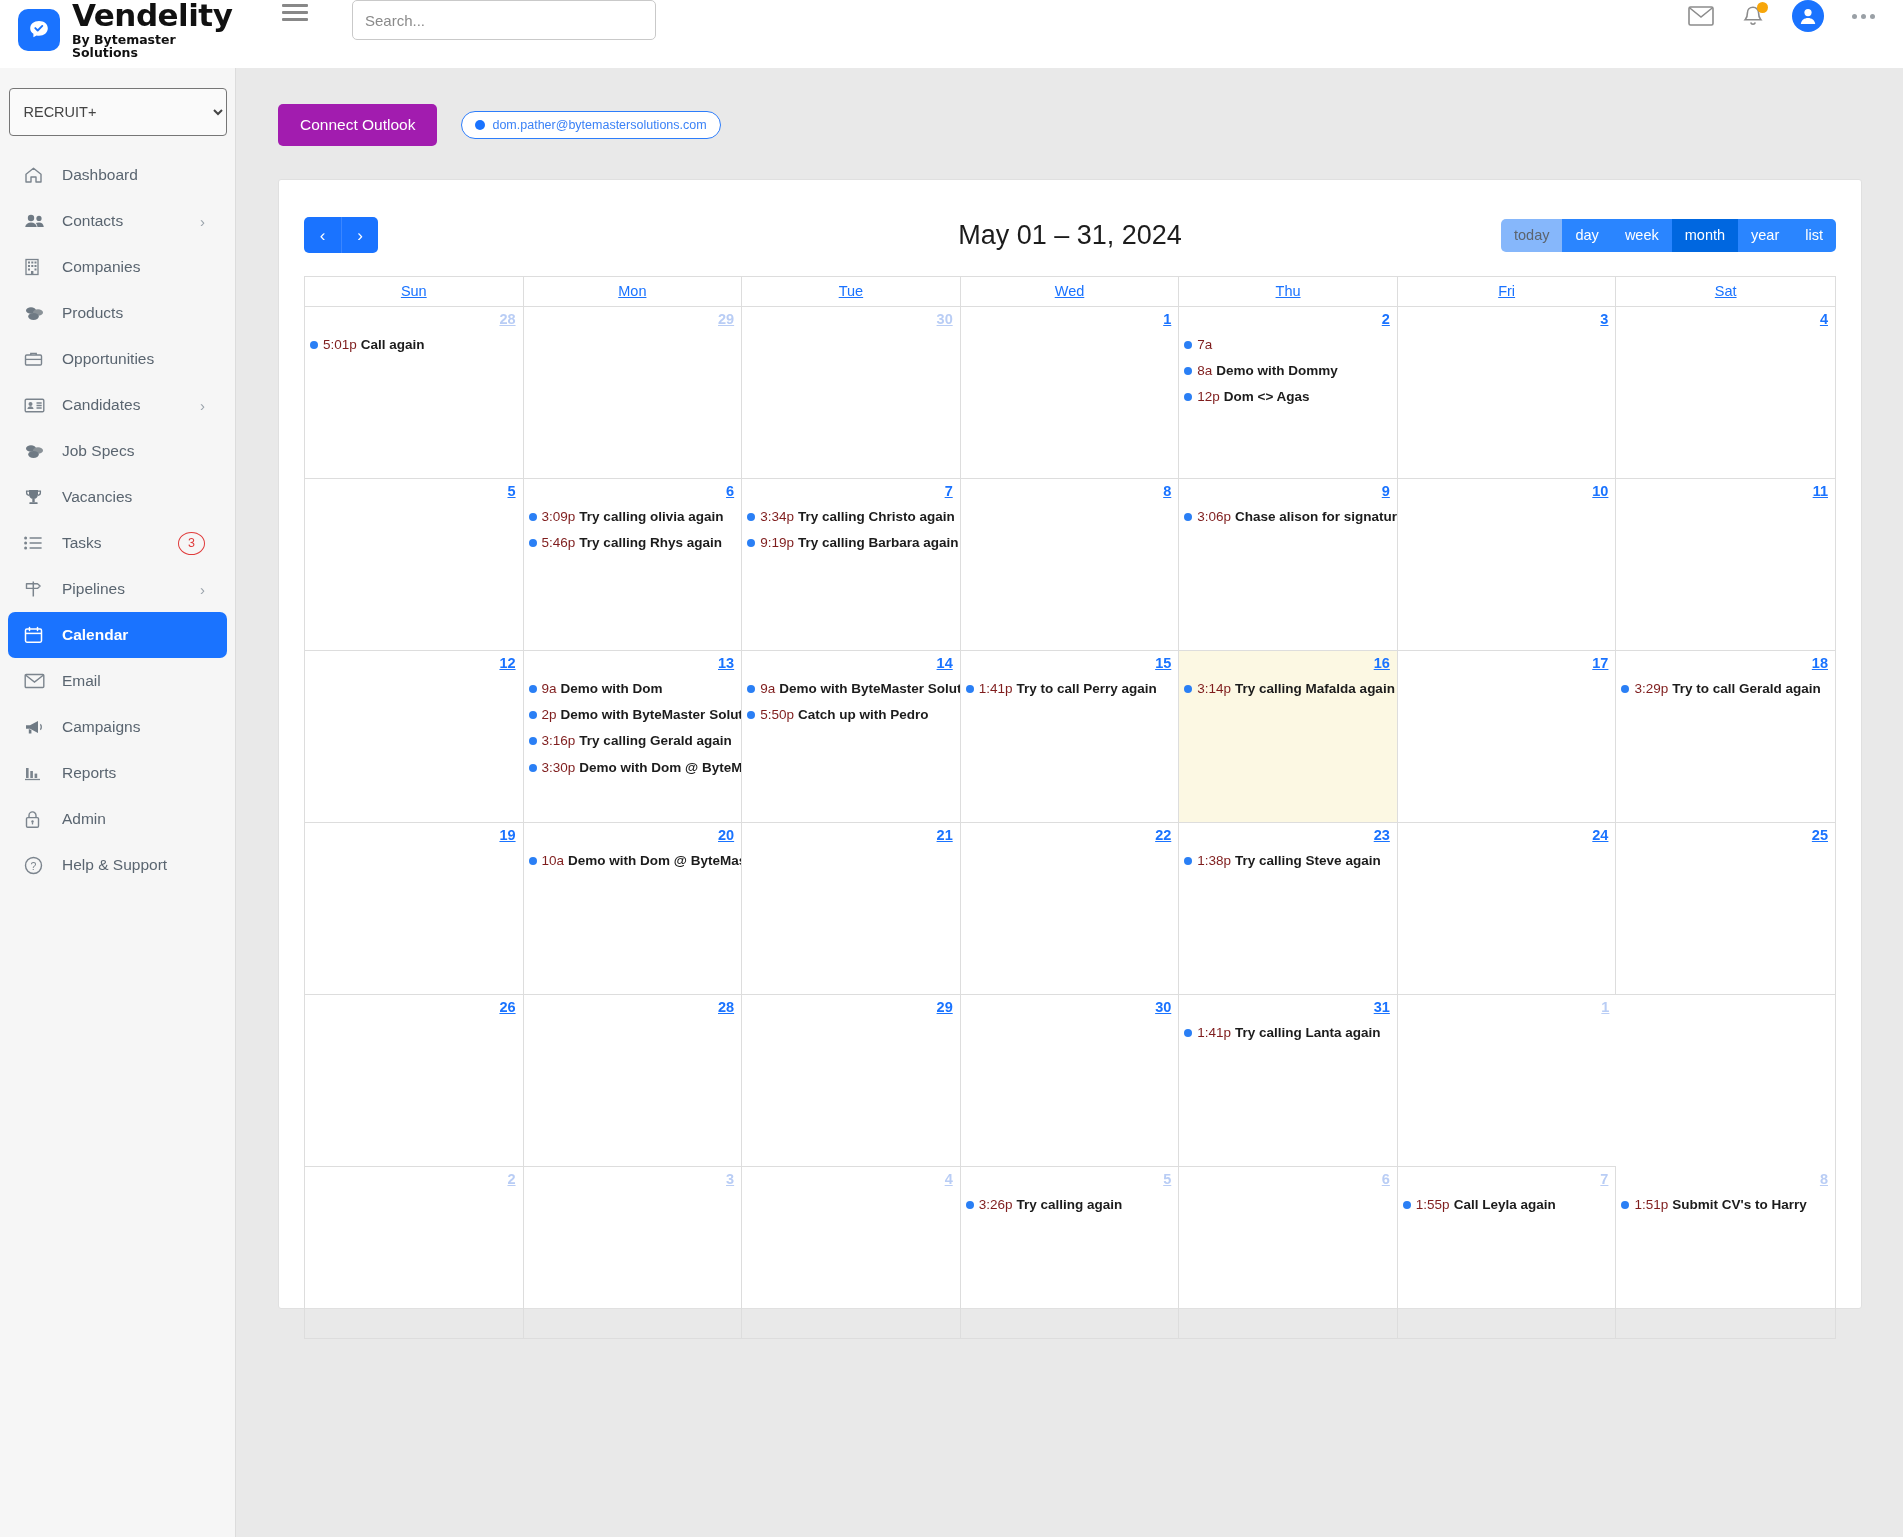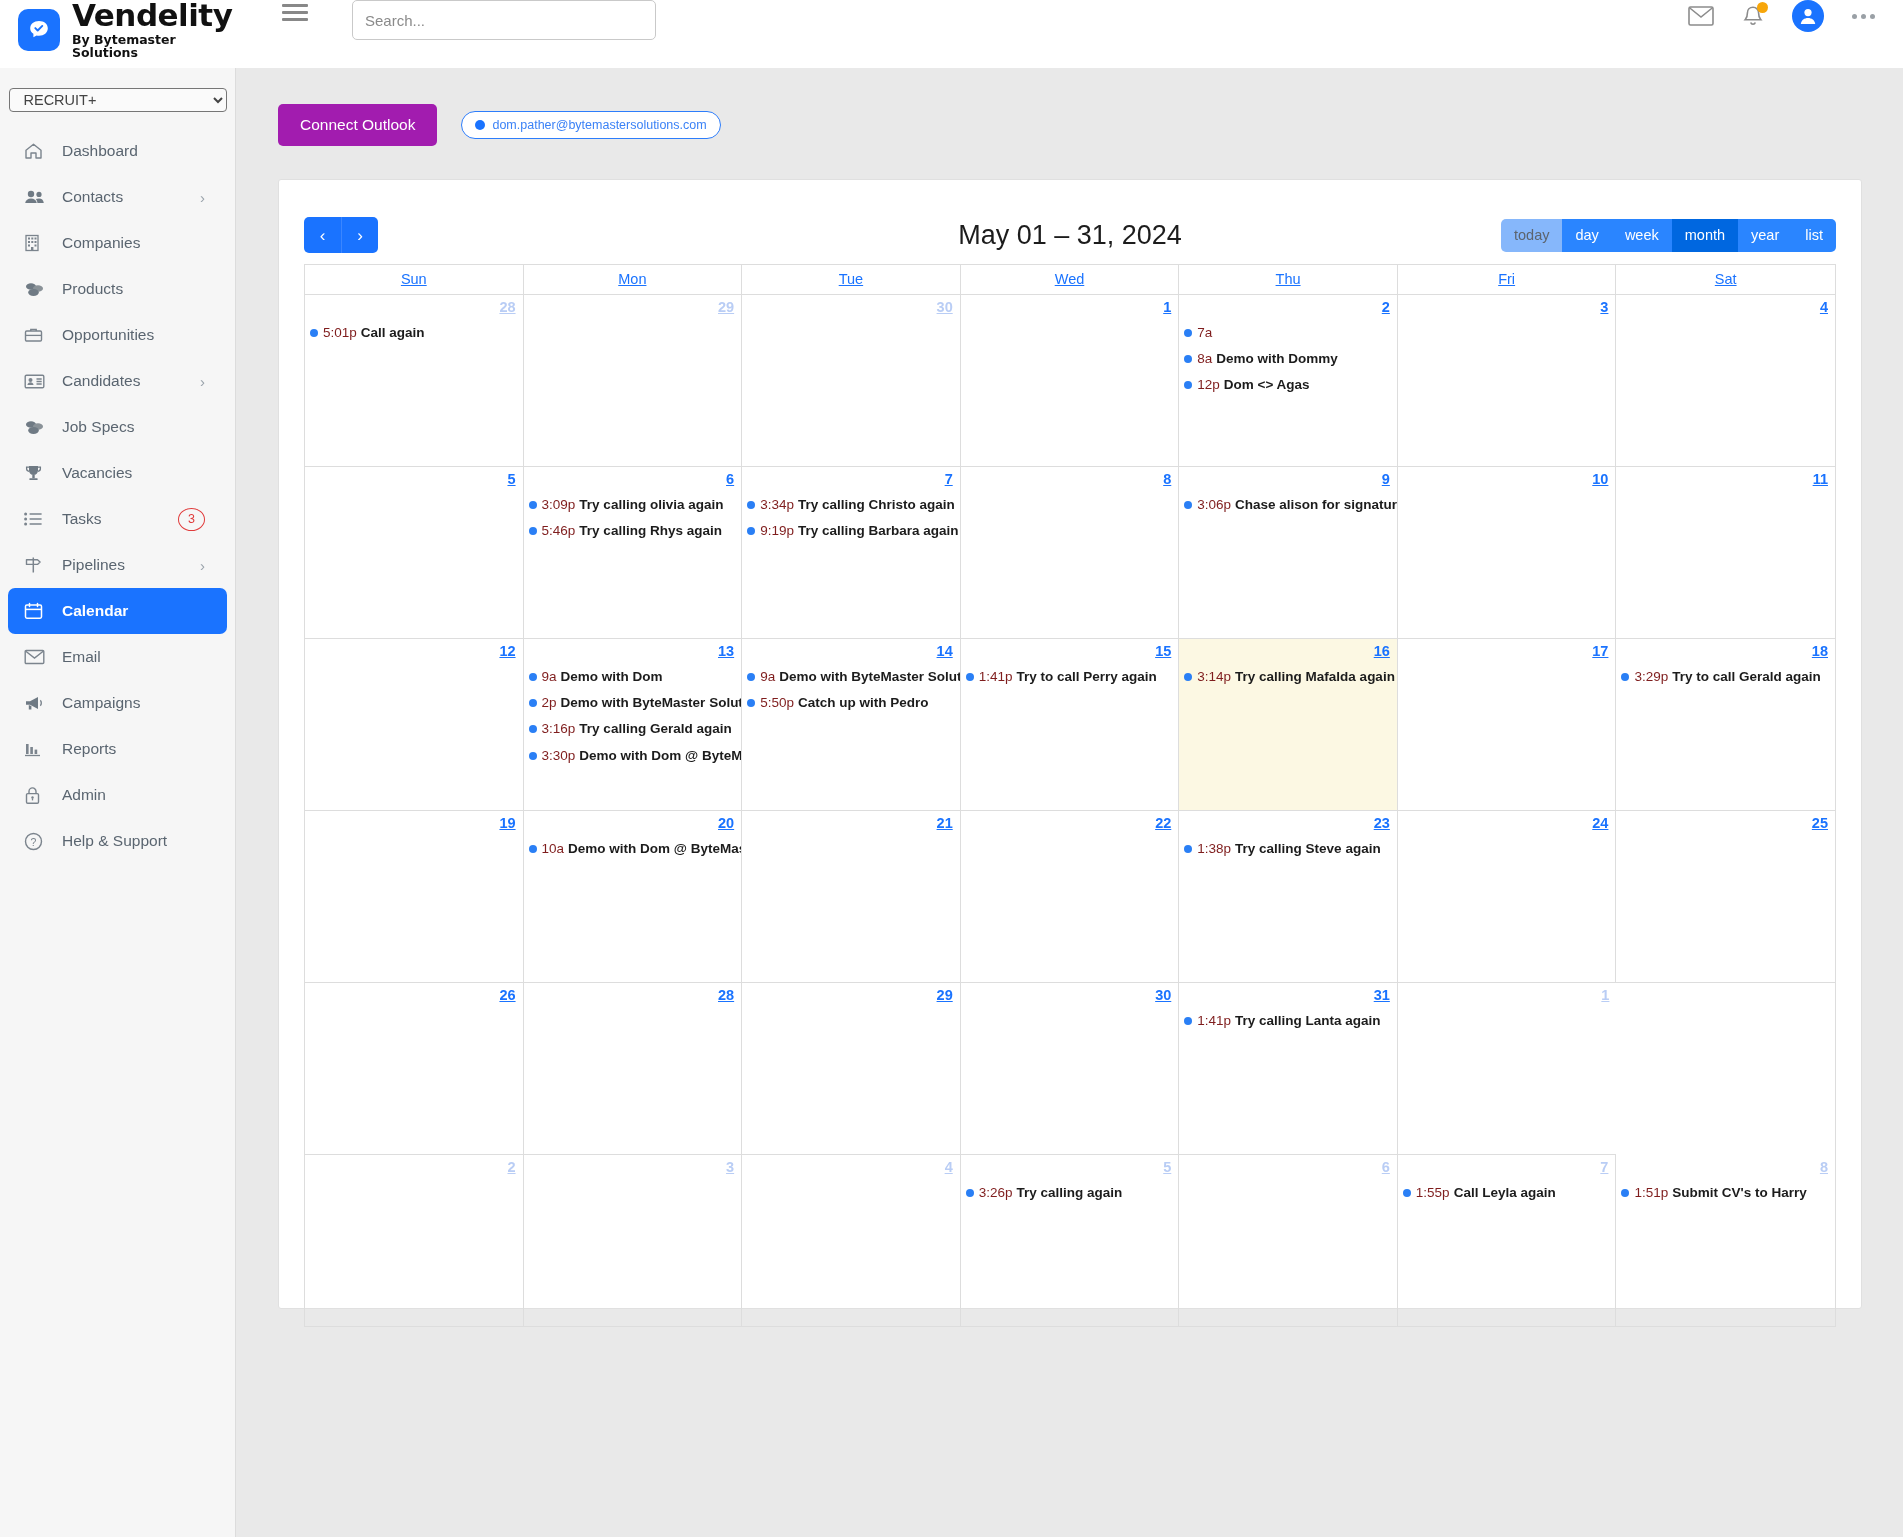--- a/index.html
+++ b/index.html
@@ -67,21 +67,21 @@
   
   .sidebar {
     position: absolute; top: 68px; left: 0;
     width: 236px; height: 1469px;
     background: #f6f6f6;
     border-right: 1px solid #dcdcdc;
     padding-top: 20px;
   }
   .module-select {
     display: block;
-    width: 218px; height: 24px;
+    width: 218px; height: 48px;
     margin: 0 auto 16px auto;
     border: 1px solid #767676; border-radius: 4px;
     background: #fafafa;
     font-size: 14.5px; color: #444;
     padding: 0 10px;
     font-family: "Liberation Sans", sans-serif;
   }
   .nav-item {
     display: flex; align-items: center;
     height: 46px; margin: 0 8px;
@@ -165,21 +165,21 @@
     height: 33px; padding: 0 13px;
     font-size: 14.5px; color: #fff;
     background: #2a85ff;
     font-family: "Liberation Sans", sans-serif;
   }
   .view-btn.today { background: #86b7fb; color: #5c646e; cursor: default; }
   .view-btn.selected { background: #0067e0; }
 
   
   .cal-grid {
-    margin-top: 7px;
+    margin-top: 19px;
     border: 1px solid #dddddd;
     border-bottom: none;
   }
   .dow-row { display: grid; grid-template-columns: repeat(7, 1fr); }
   .dow {
     text-align: center;
     padding: 6px 0 7px 0;
     font-size: 14.5px; color: #1a73ff;
     border-right: 1px solid #dddddd;
     border-bottom: 1px solid #dddddd;

